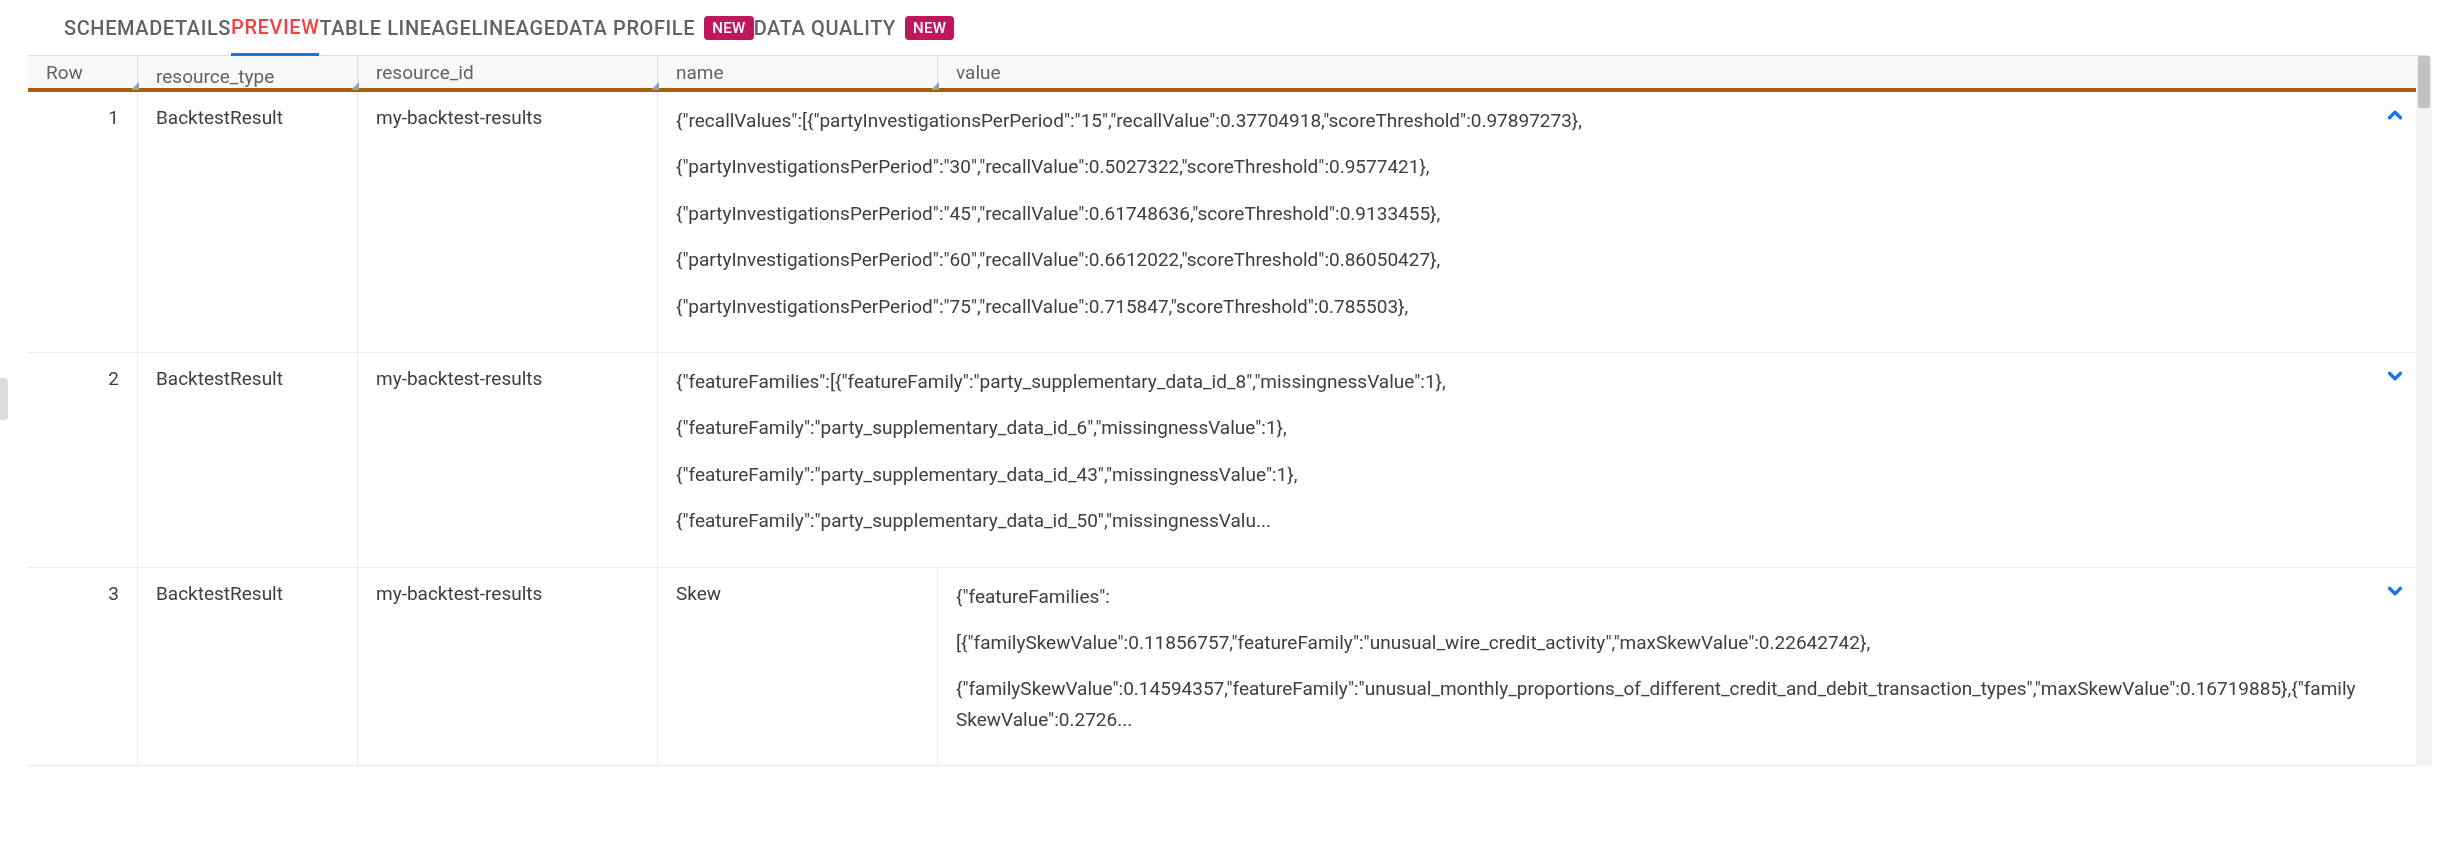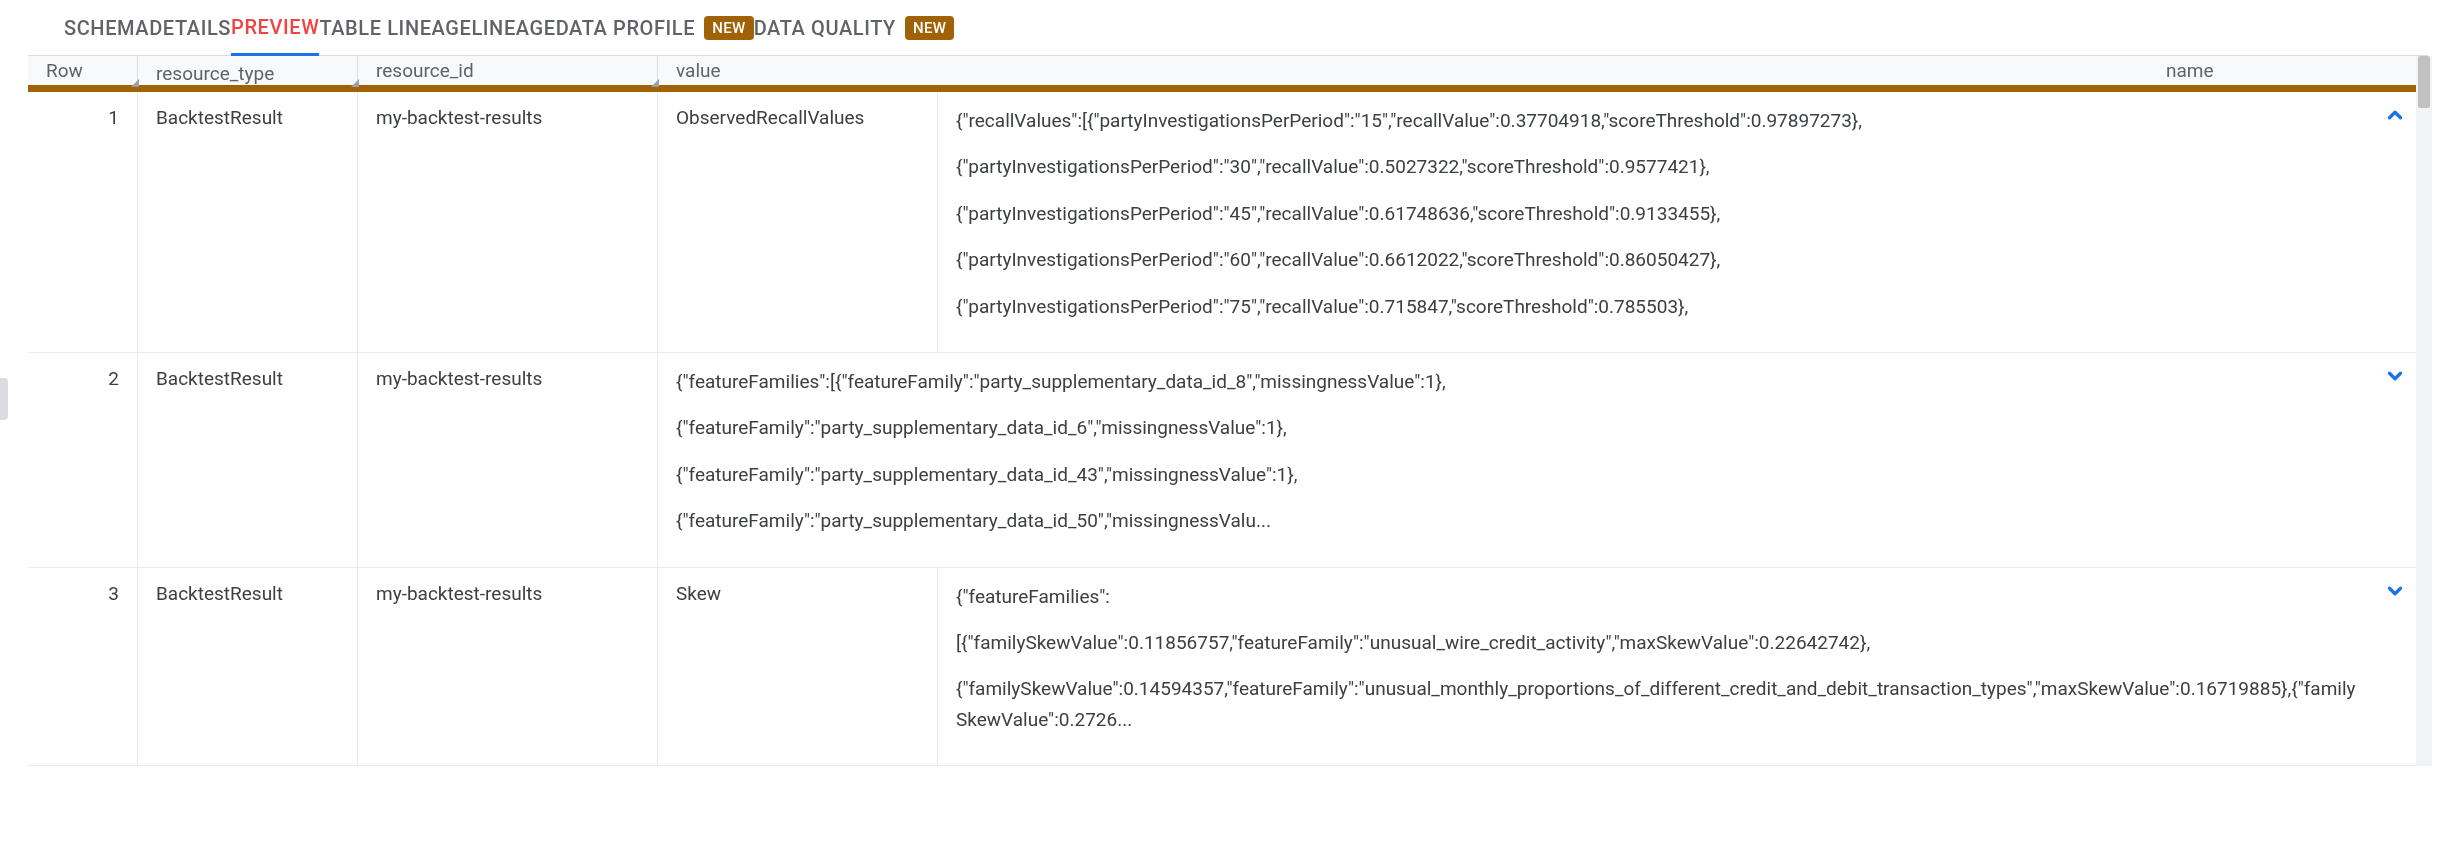--- a/index.html
+++ b/index.html
@@ -33,35 +33,35 @@
     cursor: pointer;
     white-space: nowrap;
   }
   .tab.active {
     color: #ef4444;
     border-bottom: 3px solid #1a73e8;
     margin-bottom: -1px;
   }
   .tab .badge {
     margin-left: 9px;
-    background: #a16207;
+    background: #be185d;
     color: #fff;
     font-size: 15px;
     font-weight: 500;
     padding: 3px 8px;
     border-radius: 4px;
     letter-spacing: 0.4px;
   }
   .table-area {
     position: relative;
   }
   .header-row {
     display: flex;
     background: #f8f9fa;
-    border-bottom: 7px solid #a16207;
+    border-bottom: 4px solid #a16207;
     height: 36px;
     font-size: 19px;
   }
   .hcell {
     display: flex;
     align-items: center;
     padding: 0 18px;
     border-right: 1px solid #dadce0;
     color: #5f6368;
     font-weight: 400;
@@ -185,35 +185,34 @@
         <span class="resizer"></span>
       </div>
       <div class="hcell c-type">
         <span>resource_type</span>
         <span class="resizer"></span>
       </div>
       <div class="hcell c-id">
         <span>resource_id</span>
         <span class="resizer"></span>
       </div>
+      <div class="hcell c-name">
+        <span>name</span>
+        <span class="resizer"></span>
+      </div>
       <div class="hcell c-value">
         <span>value</span>
-      </div>
-      <div class="hcell c-name">
-        <span>name</span>
-        <span class="resizer"></span>
       </div>
     </div>
 
     <div class="body" id="table-body">
         <div class="data-row">
           <div class="dcell row-col">1</div>
           <div class="dcell c-type">BacktestResult</div>
           <div class="dcell c-id">my-backtest-results</div>
-          <div class="dcell c-name">ObservedRecallValues</div>
           <div class="dcell c-value">
             <div class="vline">{"recallValues":[{"partyInvestigationsPerPeriod":"15","recallValue":0.37704918,"scoreThreshold":0.97897273},</div>
             <div class="vline">{"partyInvestigationsPerPeriod":"30","recallValue":0.5027322,"scoreThreshold":0.9577421},</div>
             <div class="vline">{"partyInvestigationsPerPeriod":"45","recallValue":0.61748636,"scoreThreshold":0.9133455},</div>
             <div class="vline">{"partyInvestigationsPerPeriod":"60","recallValue":0.6612022,"scoreThreshold":0.86050427},</div>
             <div class="vline">{"partyInvestigationsPerPeriod":"75","recallValue":0.715847,"scoreThreshold":0.785503},</div>
             <div class="chev"><svg viewBox="0 0 16 16" width="22" height="22" fill="none" stroke="currentColor" stroke-width="2.4" stroke-linecap="round" stroke-linejoin="round">
                 <path d="M4 10l4-4 4 4"></path>
               </svg></div>
           </div>

